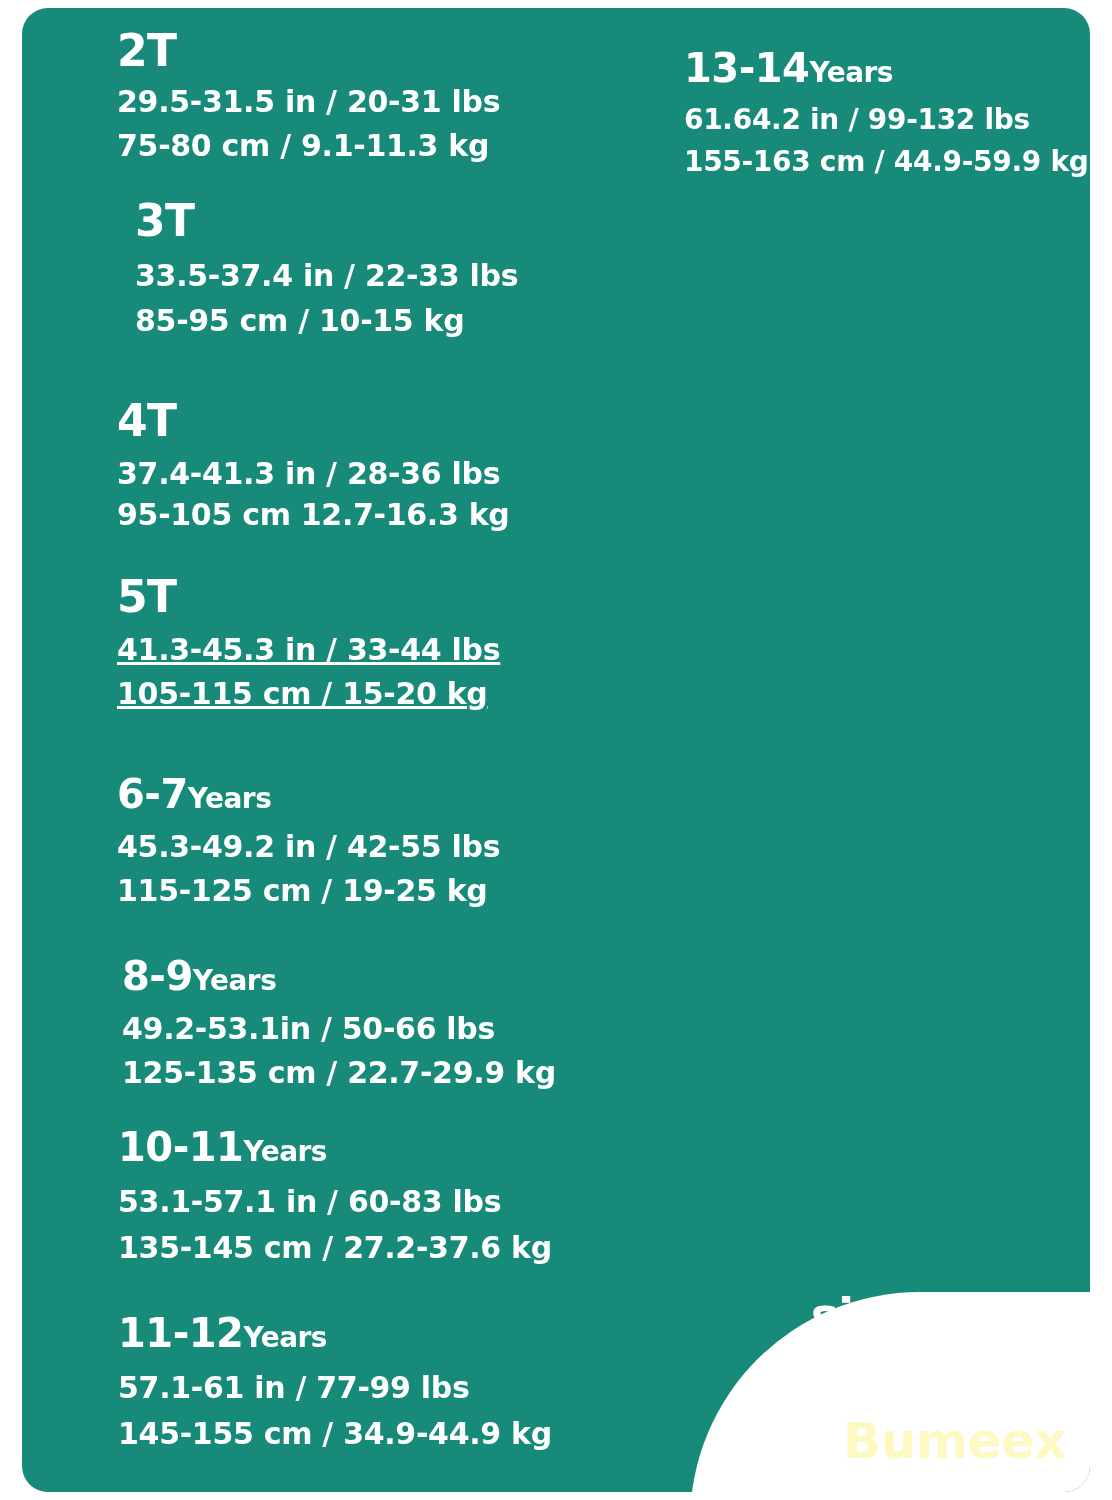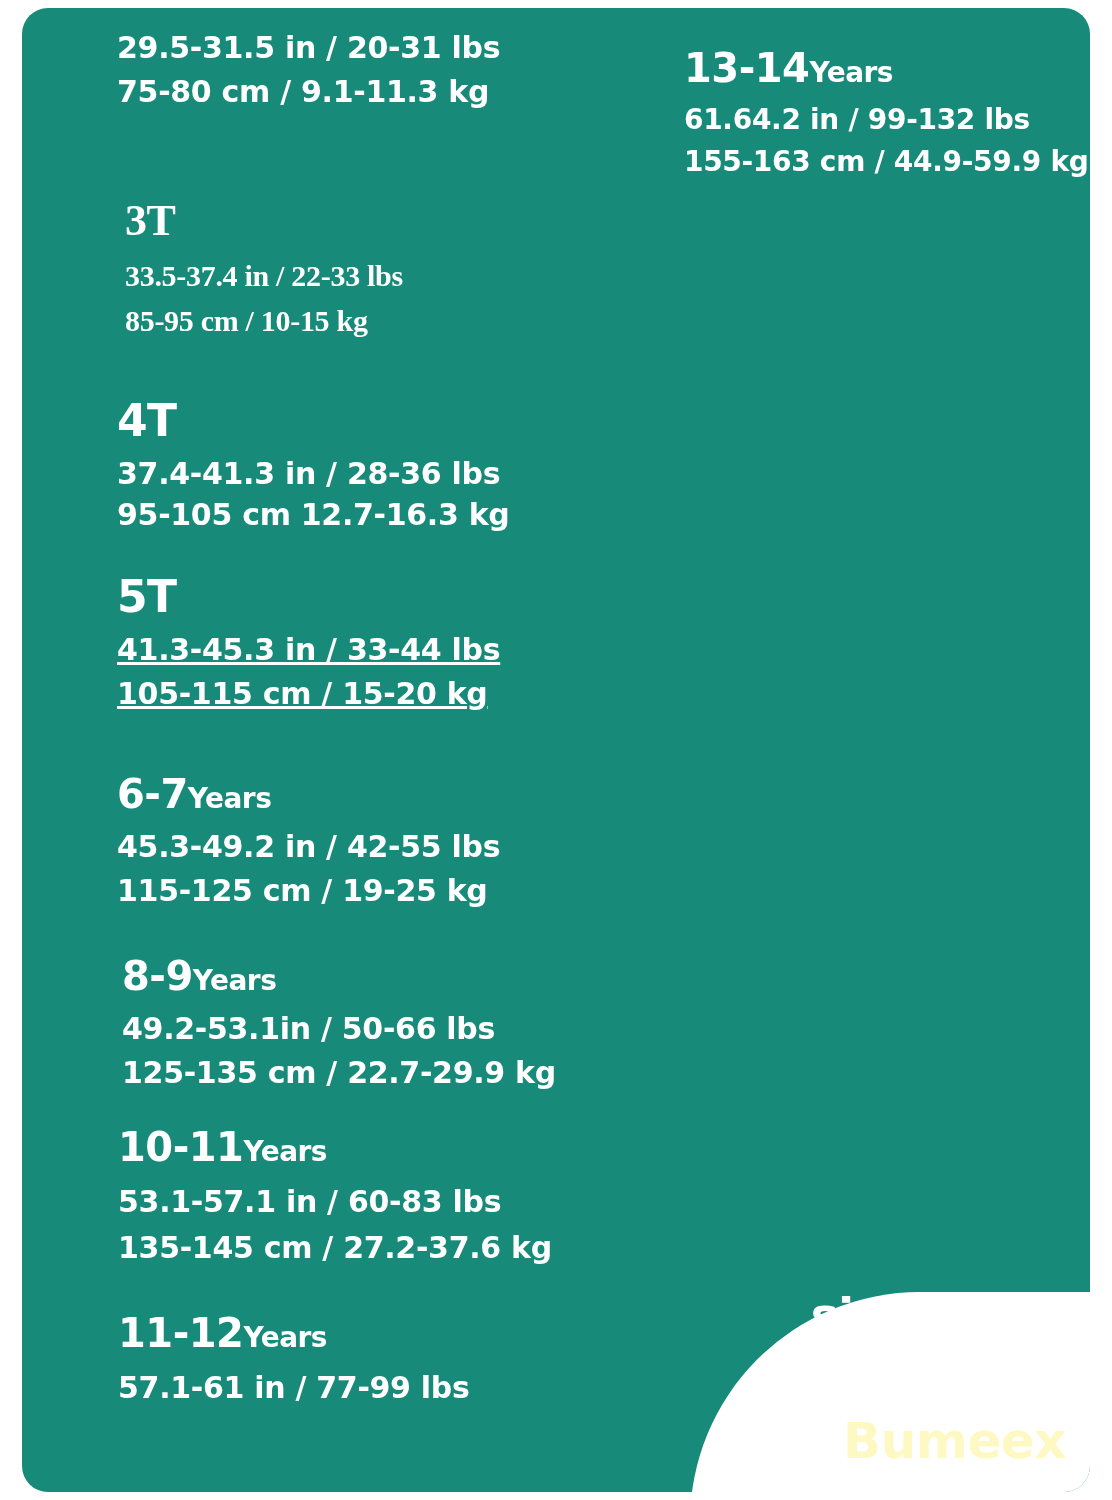--- a/index.html
+++ b/index.html
@@ -50,21 +50,21 @@
   .size-line {
     font-weight: bold;
     color: #ffffff;
     letter-spacing: -0.3px;
   }
   
   .b1 { position: absolute; left: 95px; top: 18px; }
   .b1 .size-name { font-size: 44px; line-height: 50px; }
   .b1 .size-line { font-size: 30px; line-height: 44px; }
 
-  .b2 { position: absolute; left: 103px; top: 185px; font-family: Liberation Serif, serif; }
+  .b2 { position: absolute; left: 113px; top: 185px; }
   .b2 .size-name { font-size: 44px; line-height: 56px; }
   .b2 .size-line { font-size: 30px; line-height: 45px; }
 
   .b3 { position: absolute; left: 95px; top: 385px; }
   .b3 .size-name { font-size: 44px; line-height: 56px; }
   .b3 .size-line { font-size: 30px; line-height: 41px; }
 
   .b4 { position: absolute; left: 95px; top: 562px; }
   .b4 .size-name { font-size: 44px; line-height: 54px; }
   .b4 .size-line { font-size: 30px; line-height: 44px; text-decoration: underline; }
@@ -124,20 +124,21 @@
   }
 </style>
 </head>
 <body>
 
 <div class="chart-card">
 
   <div class="col-left">
 
     <div class="size-block b1">
+      <div class="size-name"><span>2T</span><span class="unit"></span></div>
       <div class="size-line">29.5-31.5 in / 20-31 lbs</div>
       <div class="size-line">75-80 cm / 9.1-11.3 kg</div>
     </div>
 
     <div class="size-block b2">
       <div class="size-name"><span>3T</span><span class="unit"></span></div>
       <div class="size-line">33.5-37.4 in /  22-33 lbs</div>
       <div class="size-line">85-95 cm / 10-15 kg</div>
     </div>
 
@@ -167,20 +168,21 @@
 
     <div class="size-block b7">
       <div class="size-name"><span>10-11</span><span class="unit">Years</span></div>
       <div class="size-line">53.1-57.1 in /   60-83 lbs</div>
       <div class="size-line">135-145 cm / 27.2-37.6 kg</div>
     </div>
 
     <div class="size-block b8">
       <div class="size-name"><span>11-12</span><span class="unit">Years</span></div>
       <div class="size-line">57.1-61 in /  77-99 lbs</div>
+      <div class="size-line">145-155 cm / 34.9-44.9 kg</div>
     </div>
 
   </div>
 
   <div class="col-right">
     <div class="size-block r1">
       <div class="size-name"><span>13-14</span><span class="unit">Years</span></div>
       <div class="size-line">61.64.2 in /  99-132 lbs</div>
       <div class="size-line">155-163 cm / 44.9-59.9 kg</div>
     </div>

